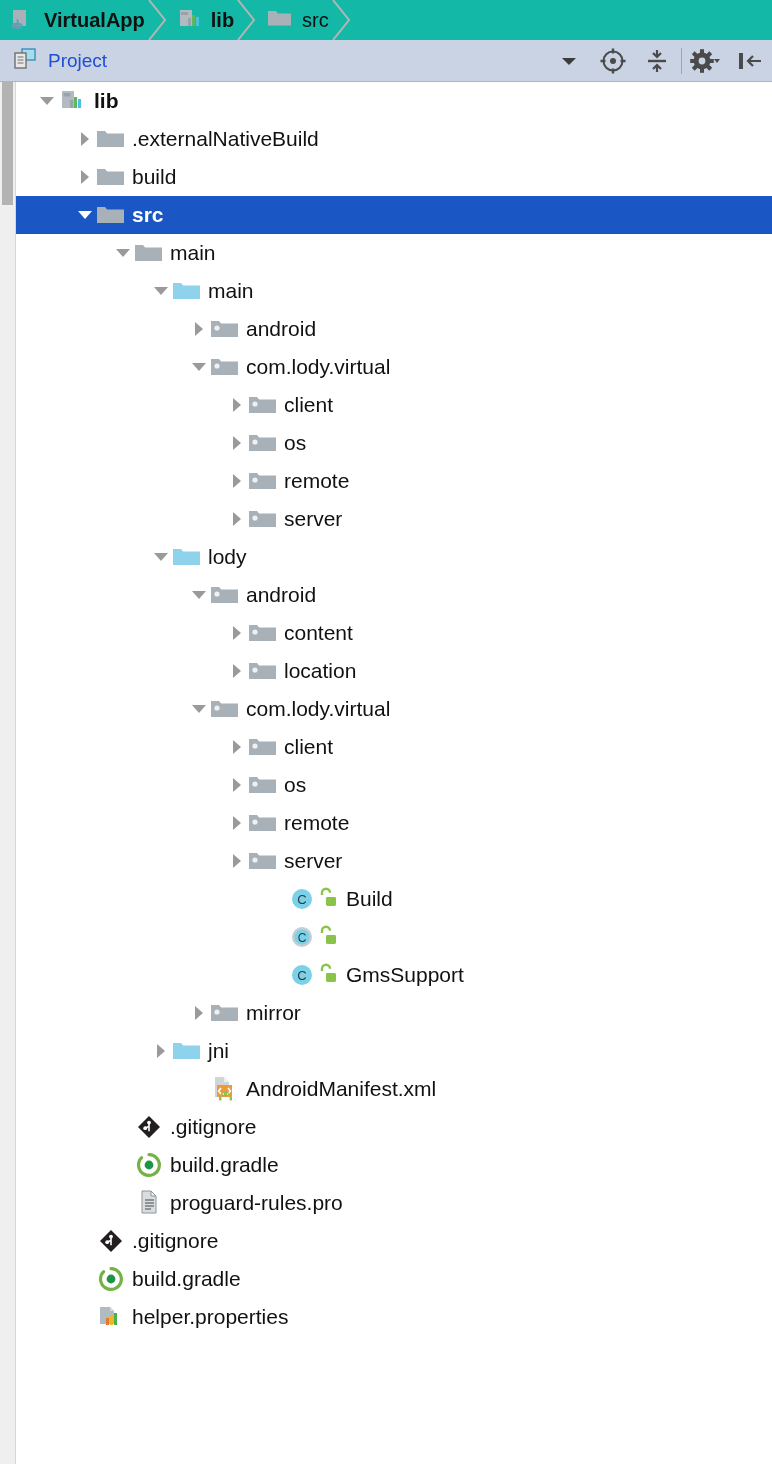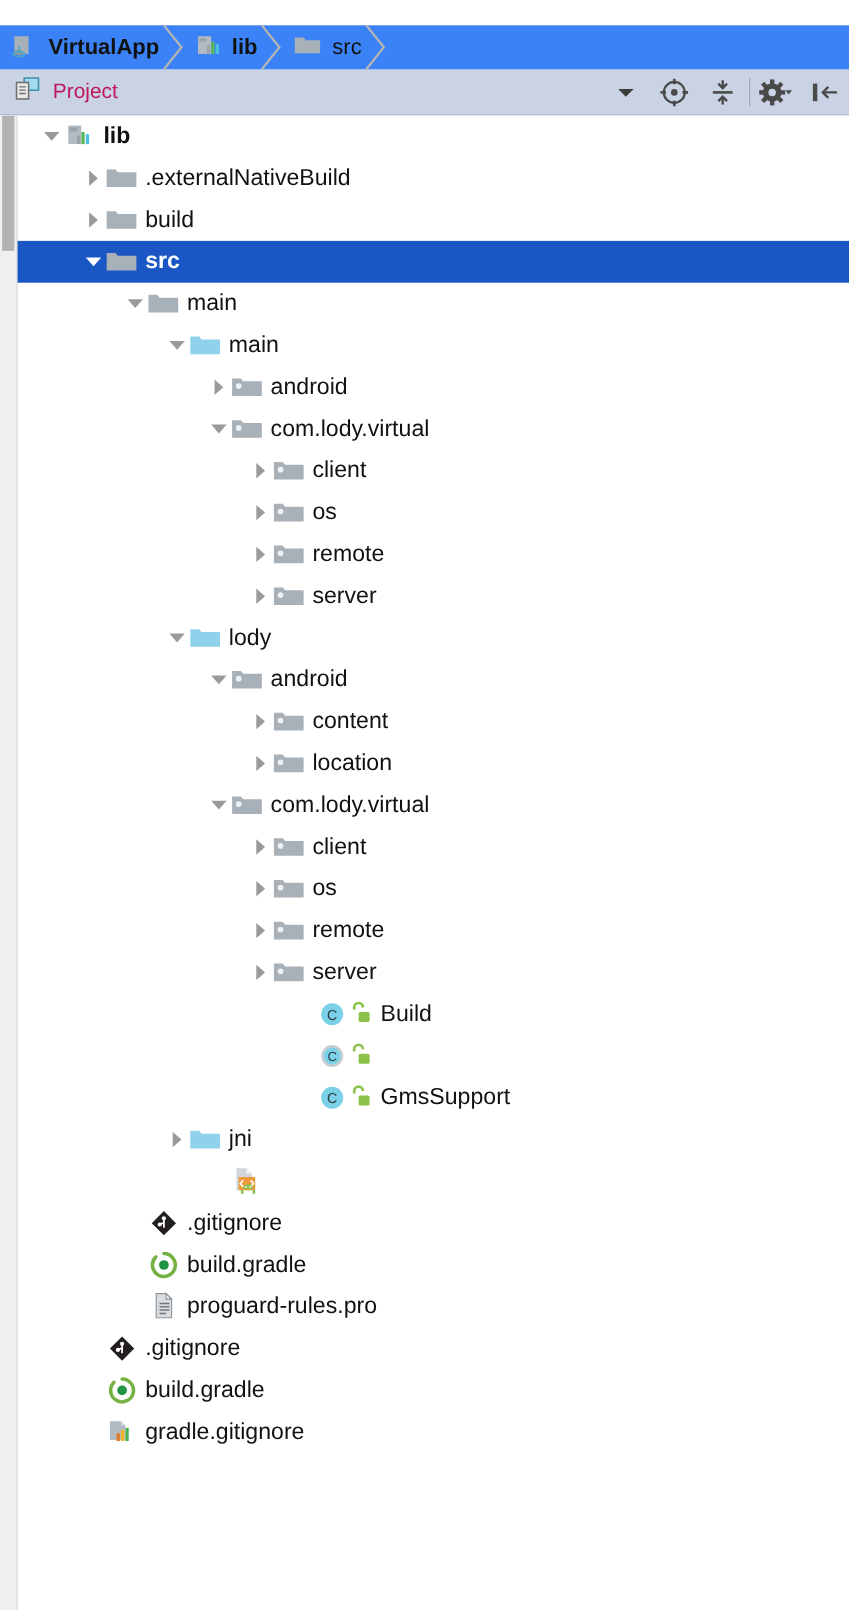--- a/index.html
+++ b/index.html
@@ -6,24 +6,23 @@
   body{
     width:772px;height:1464px;overflow:hidden;
     background:#ffffff;
     font-family:"Liberation Sans","DejaVu Sans",sans-serif;
     -webkit-font-smoothing:antialiased;
   }
   
   .crumbbar{
     position:relative;
     height:40px;
-    background:#3b82f6;
+    background:#14b8a6;
     display:flex;align-items:center;
     overflow:hidden;
-    margin-top:23px;
   }
   .crumb{
     position:relative;
     display:flex;align-items:center;
     height:40px;
     padding-left:10px;
     padding-right:22px;
   }
   .crumb .sep{
     position:absolute;right:0;top:0;width:20px;height:40px;
@@ -39,21 +38,21 @@
   
   .panel-header{
     height:42px;
     background:#c9d3e3;
     border-bottom:1px solid #a9b4c6;
     display:flex;align-items:center;
     padding-left:12px;
     box-sizing:border-box;
   }
   .panel-header .title{
-    font-size:19px;color:#be185d;margin-left:10px;
+    font-size:19px;color:#1d4ed8;margin-left:10px;
   }
   .ph-spacer{flex:1 1 auto;}
   .ph-caret{margin-right:0px;}
   .tool-btn{
     width:44px;height:42px;
     display:flex;align-items:center;justify-content:center;
   }
   .tool-sep{
     width:1px;height:26px;background:#9aa5b6;margin:0 2px;
   }
@@ -576,20 +575,35 @@
         </span>
         <span class="ico lock">
           <svg width="22" height="24" viewBox="0 0 22 24">
             <path d="M4 8 v-2.2 a4 4 0 0 1 8 0" fill="none" stroke="#8bc34a" stroke-width="2.4"></path>
             <rect x="8" y="10" width="10" height="9" rx="1.4" fill="#8bc34a"></rect>
           </svg>
         </span>
         <span class="label">GmsSupport</span>
       </div>
       <div class="row">
+        <span class="pad" style="width: 170px;"></span>
+        <span class="arrow">
+          <svg width="18" height="18" viewBox="0 0 18 18">
+            <path d="M5 2 L5 16 L13 9 z" fill="#9a9a9a"></path>
+          </svg>
+        </span>
+        <span class="ico">
+          <svg width="30" height="24" viewBox="0 0 30 24">
+            <path d="M1 4 h8 l2.2 2.6 h16.8 v13.4 h-27 z" fill="#a8b0b8"></path>
+            <circle cx="7" cy="11" r="2.6" fill="#eef1f3"></circle>
+          </svg>
+        </span>
+        <span class="label">mirror</span>
+      </div>
+      <div class="row">
         <span class="pad" style="width: 132px;"></span>
         <span class="arrow">
           <svg width="18" height="18" viewBox="0 0 18 18">
             <path d="M5 2 L5 16 L13 9 z" fill="#9a9a9a"></path>
           </svg>
         </span>
         <span class="ico">
           <svg width="30" height="24" viewBox="0 0 30 24">
             <path d="M1 4 h8 l2.2 2.6 h16.8 v13.4 h-27 z" fill="#8fd2ec"></path>
           </svg>
@@ -605,20 +619,21 @@
             <path d="M14 2 l5 5 h-5 z" fill="#eef1f3"></path>
             <rect x="7" y="10" width="15" height="12" fill="#ef9a3a"></rect>
             <path d="M11 13 l-2.4 3 l2.4 3 M18 13 l2.4 3 l-2.4 3" stroke="#fff" stroke-width="1.6" fill="none"></path>
             <path d="M11 21 a4.5 4.5 0 0 1 9 0 z" fill="#8cc152"></path>
             <circle cx="13.4" cy="19" r=".8" fill="#fff"></circle>
             <circle cx="17.6" cy="19" r=".8" fill="#fff"></circle>
             <rect x="9" y="21.6" width="2.4" height="4" rx="1.2" fill="#8cc152"></rect>
             <rect x="19.6" y="21.6" width="2.4" height="4" rx="1.2" fill="#8cc152"></rect>
           </svg>
         </span>
+        <span class="label">AndroidManifest.xml</span>
       </div>
       <div class="row">
         <span class="pad" style="width: 94px;"></span>
         <span class="arrow"></span>
         <span class="ico">
           <svg width="28" height="28" viewBox="0 0 28 28">
             <rect x="6.2" y="6.2" width="15.6" height="15.6" transform="rotate(45 14 14)" fill="#231f20"></rect>
             <circle cx="14" cy="9.6" r="1.9" fill="#fff"></circle>
             <circle cx="10.2" cy="15.2" r="1.9" fill="#fff"></circle>
             <path d="M14 10.6 v7.6 M13.3 13.8 l-2.6 1" stroke="#fff" stroke-width="1.6" fill="none"></path>
@@ -678,16 +693,16 @@
         <span class="arrow"></span>
         <span class="ico">
           <svg width="28" height="26" viewBox="0 0 28 26">
             <path d="M3 3 h10 l4 4 v13 h-14 z" fill="#b3bbc2"></path>
             <path d="M13 3 l4 4 h-4 z" fill="#d3d9de"></path>
             <rect x="9" y="14" width="3" height="7" fill="#e07b2a"></rect>
             <rect x="13" y="11" width="3" height="10" fill="#f0b429"></rect>
             <rect x="17" y="9" width="3" height="12" fill="#4caf50"></rect>
           </svg>
         </span>
-        <span class="label">gradle.gitignore</span>
+        <span class="label">helper.properties</span>
       </div>
     </div>
 </div>
 
 </body></html>

